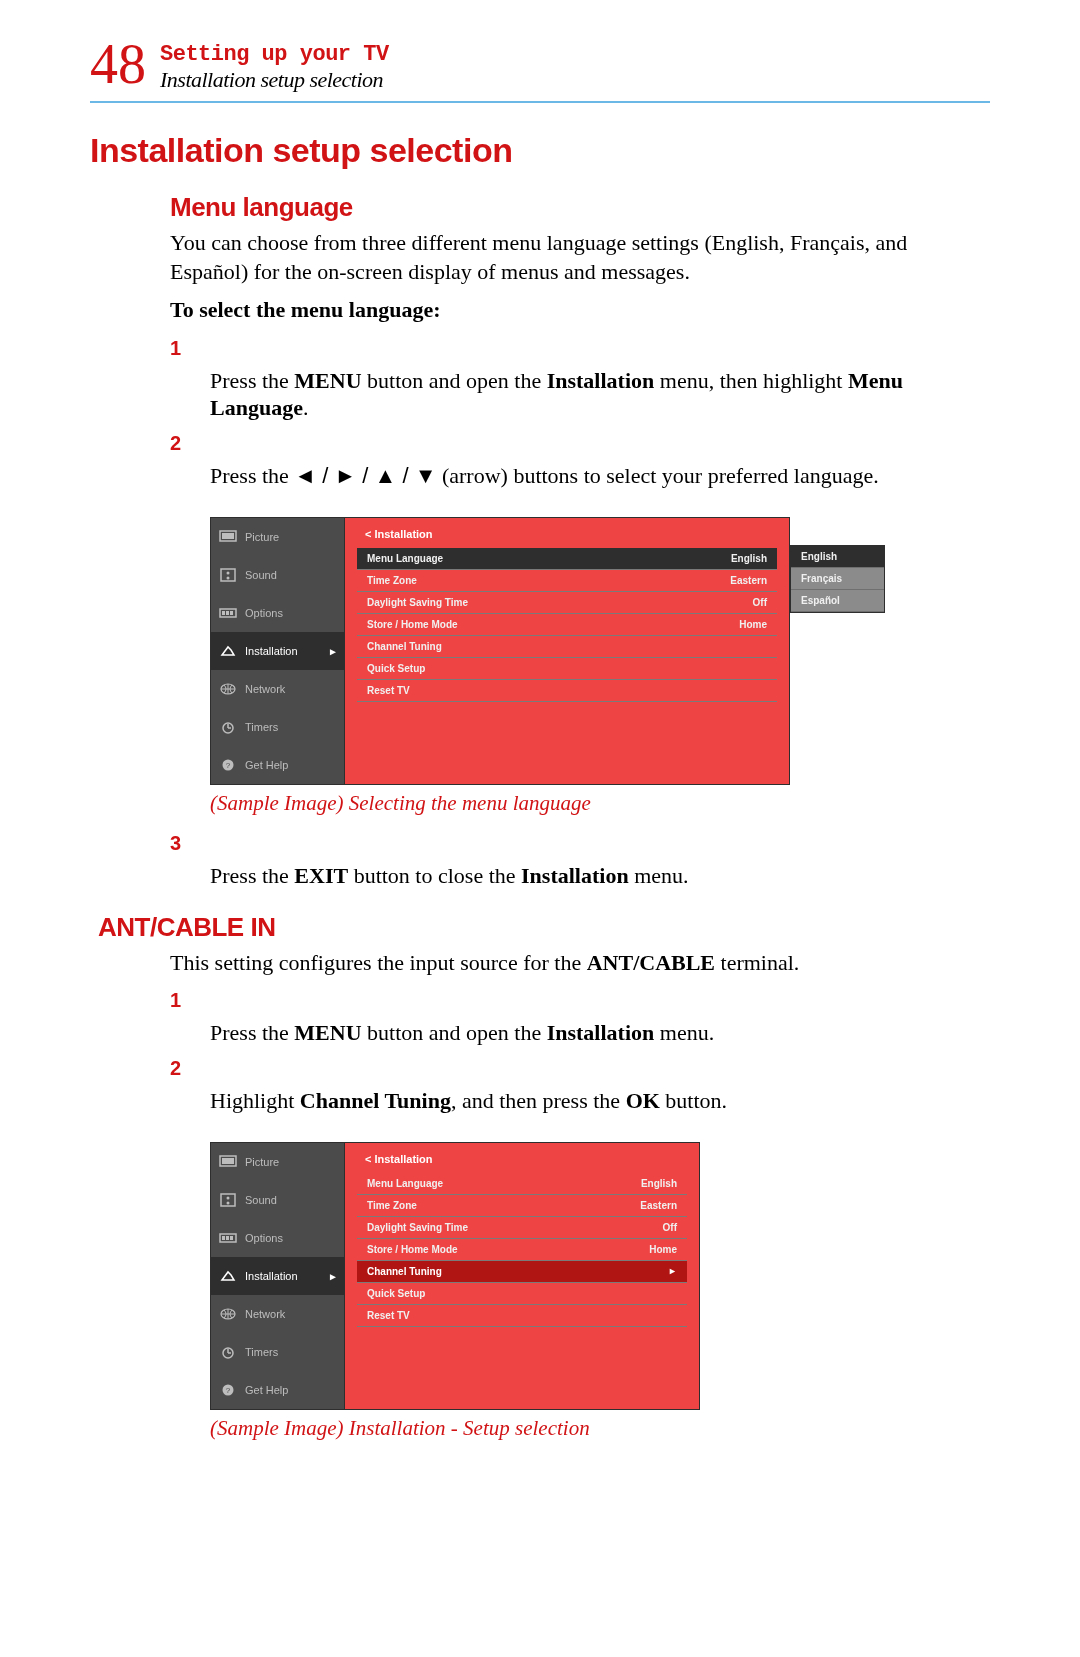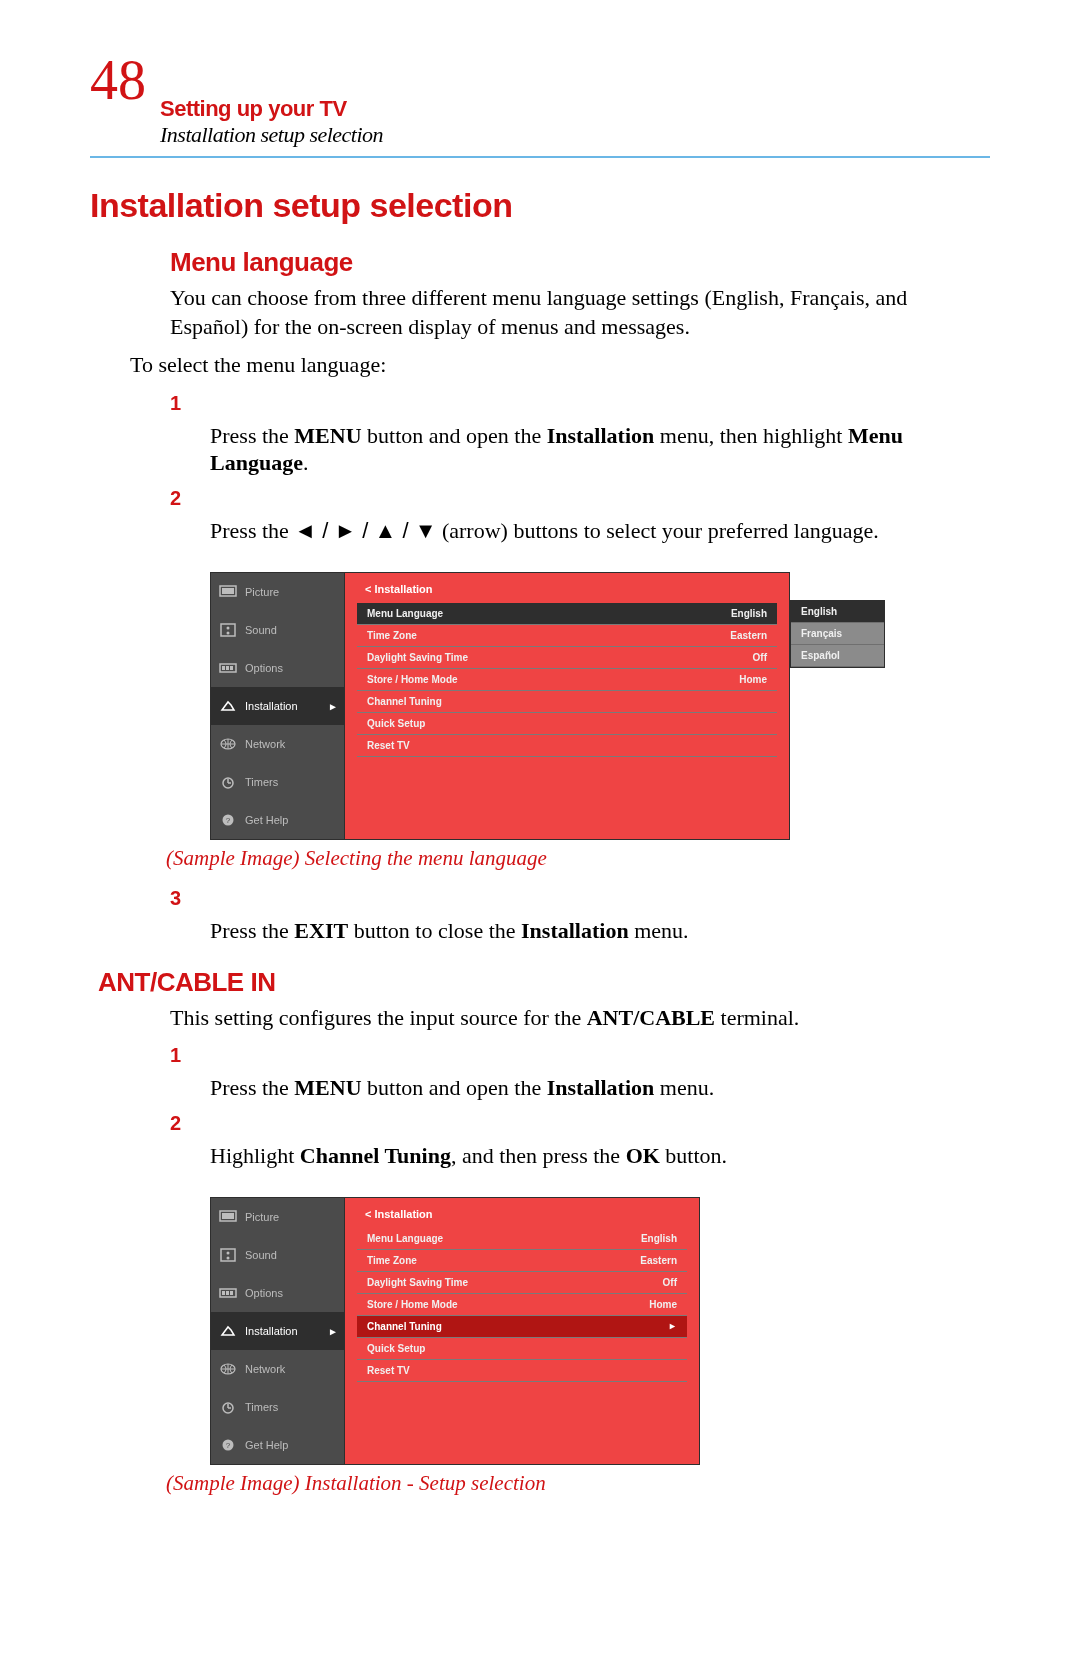--- a/index.html
+++ b/index.html
@@ -5,45 +5,44 @@
   * { box-sizing: border-box; margin: 0; padding: 0; }
   body {
     background: #fff;
     font-family: Georgia, 'Times New Roman', serif;
     color: #000;
     width: 1080px;
     height: 1657px;
     position: relative;
   }
   .page {
-    padding: 52px 90px 60px 90px;
+    padding: 36px 90px 60px 90px;
   }
   .header-row {
     display: flex;
     align-items: flex-start;
     gap: 14px;
     margin-bottom: 8px;
   }
   .page-number {
     font-family: Georgia, serif;
     font-size: 56px;
     color: #d11315;
     line-height: 1;
     font-weight: 400;
   }
   .header-text {
     padding-top: 6px;
   }
   .header-chapter {
-    font-family: Liberation Sans, sans-serif;
+    font-family: Liberation Mono, monospace;
     font-weight: bold;
     color: #d11315;
     font-size: 22px;
     letter-spacing: -0.5px;
-    margin-top: 38px;
   }
   .header-section {
     font-style: italic;
     font-size: 22px;
     color: #000;
     letter-spacing: -0.5px;
   }
   .hr-blue {
     border: none;
     border-top: 2px solid #6bb7e6;
@@ -66,22 +65,21 @@
     margin-left: 80px;
     margin-bottom: 6px;
   }
   .body-text {
     font-size: 22px;
     margin-left: 80px;
     margin-bottom: 10px;
     line-height: 1.3;
   }
   .body-bold {
-    font-weight: normal;
-    margin-left: 40px;
+    font-weight: bold;
   }
   .step {
     display: flex;
     margin-left: 80px;
     margin-bottom: 8px;
   }
   .step-num {
     font-family: Arial, Helvetica, sans-serif;
     font-weight: bold;
     color: #d11315;
@@ -94,21 +92,21 @@
     font-size: 22px;
     line-height: 1.25;
     margin-top: 32px;
   }
   .step-text b { font-weight: bold; }
   .arrow-glyph { font-family: Arial, sans-serif; }
   .caption {
     font-style: italic;
     color: #d11315;
     font-size: 21px;
-    margin-left: 76px;
+    margin-left: 120px;
     margin-top: 6px;
     margin-bottom: 14px;
   }
   
   .tv-menu {
     margin-left: 120px;
     margin-top: 28px;
     margin-bottom: 6px;
     display: flex;
     font-family: Arial, Helvetica, sans-serif;

